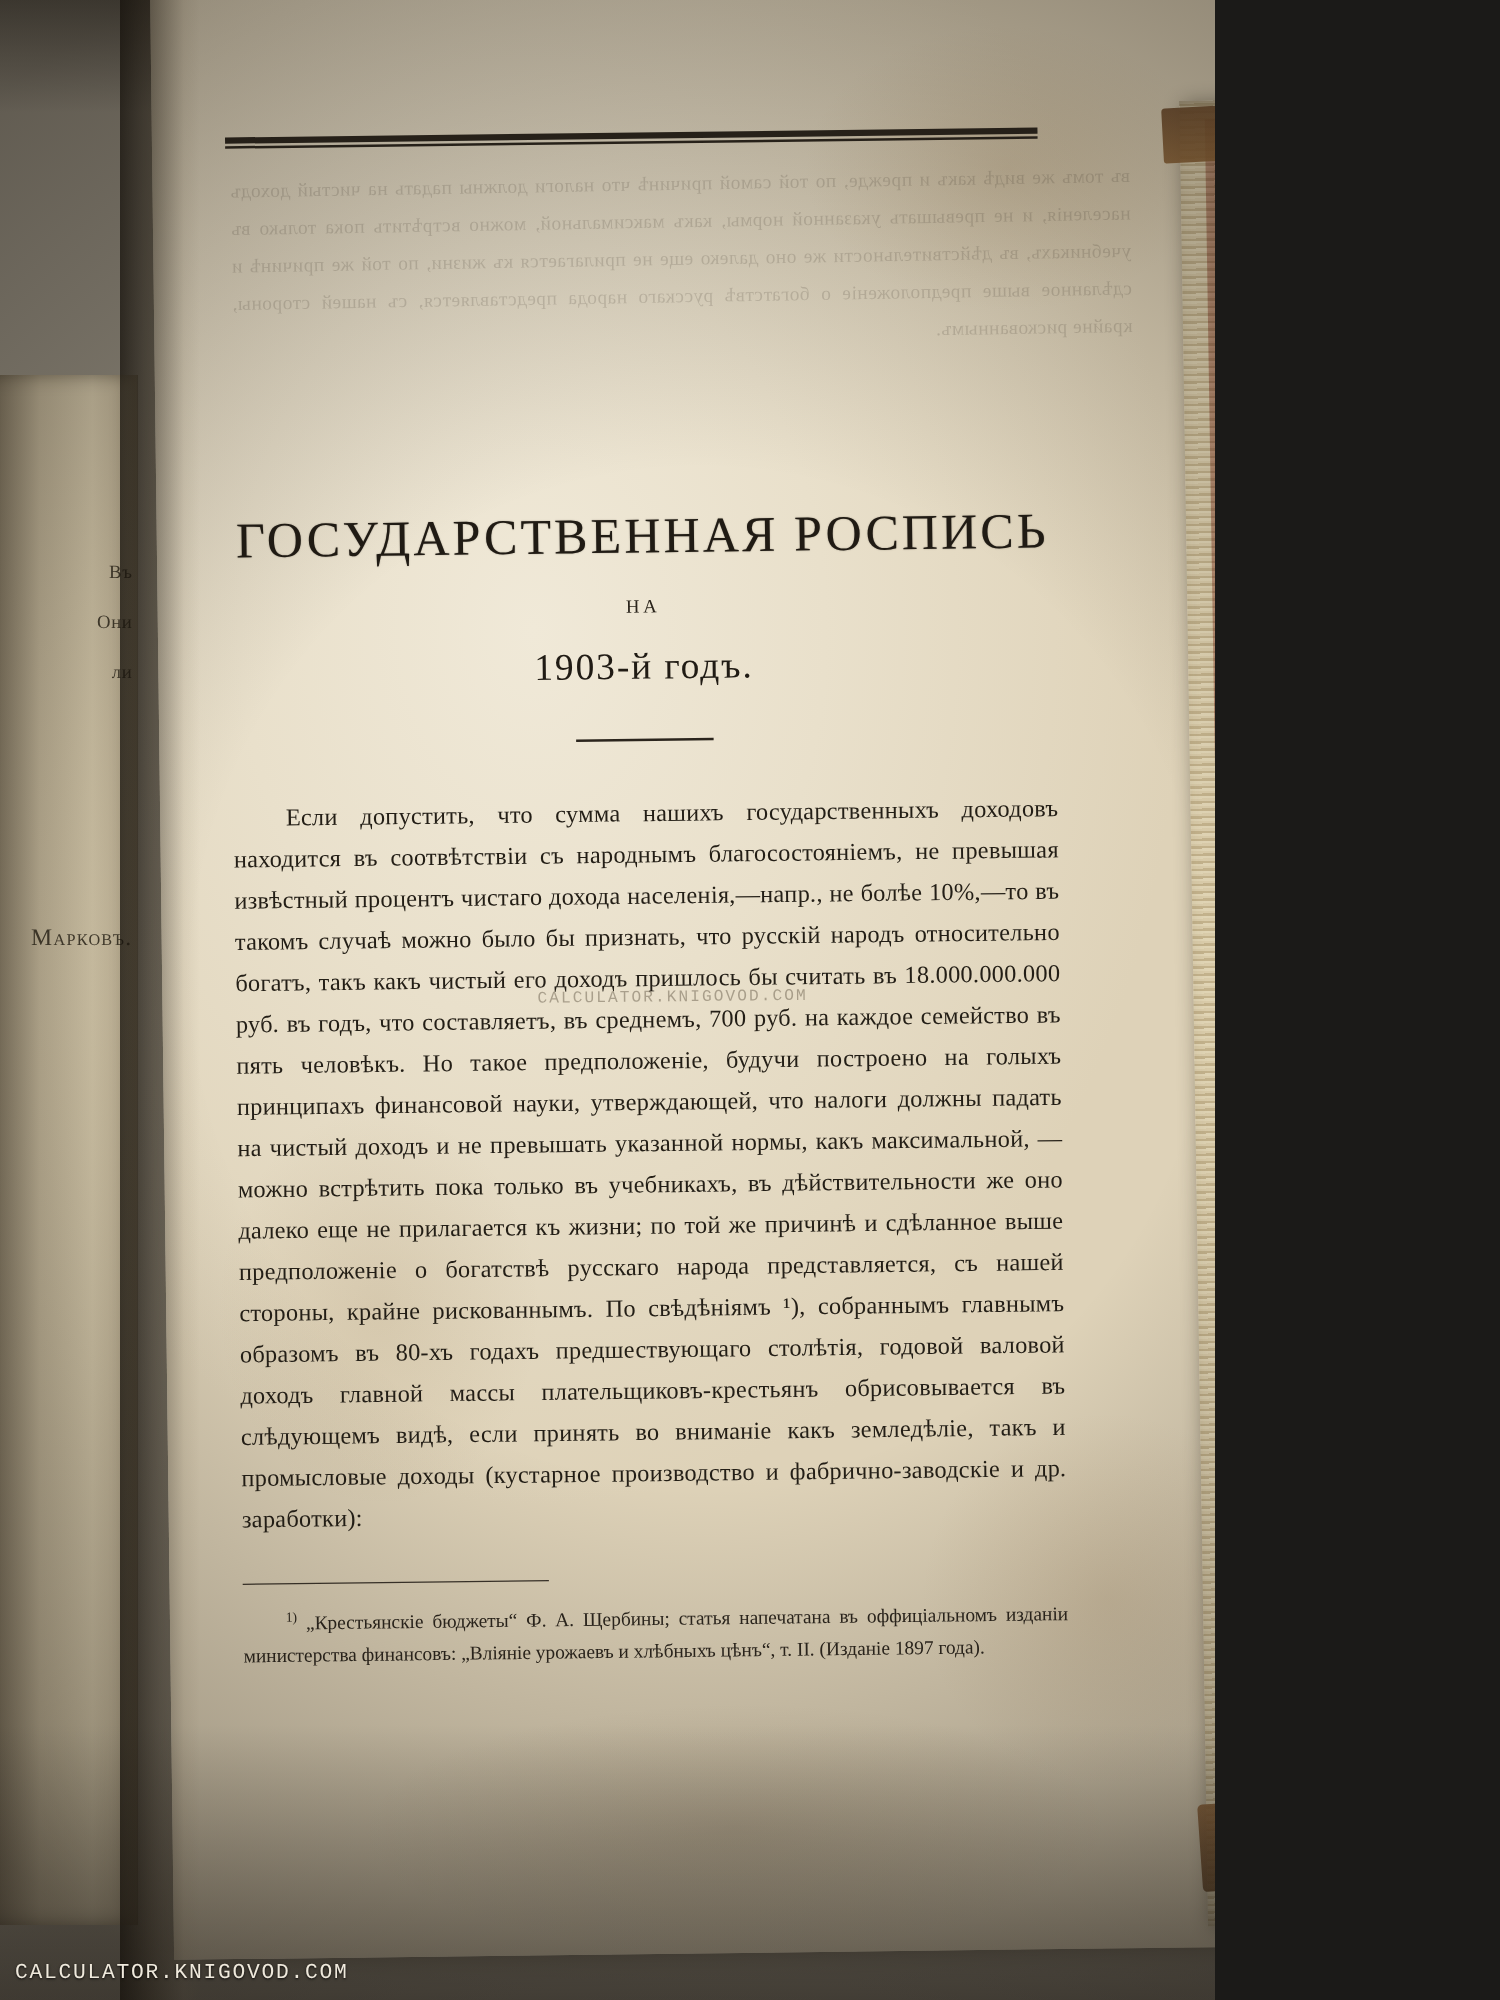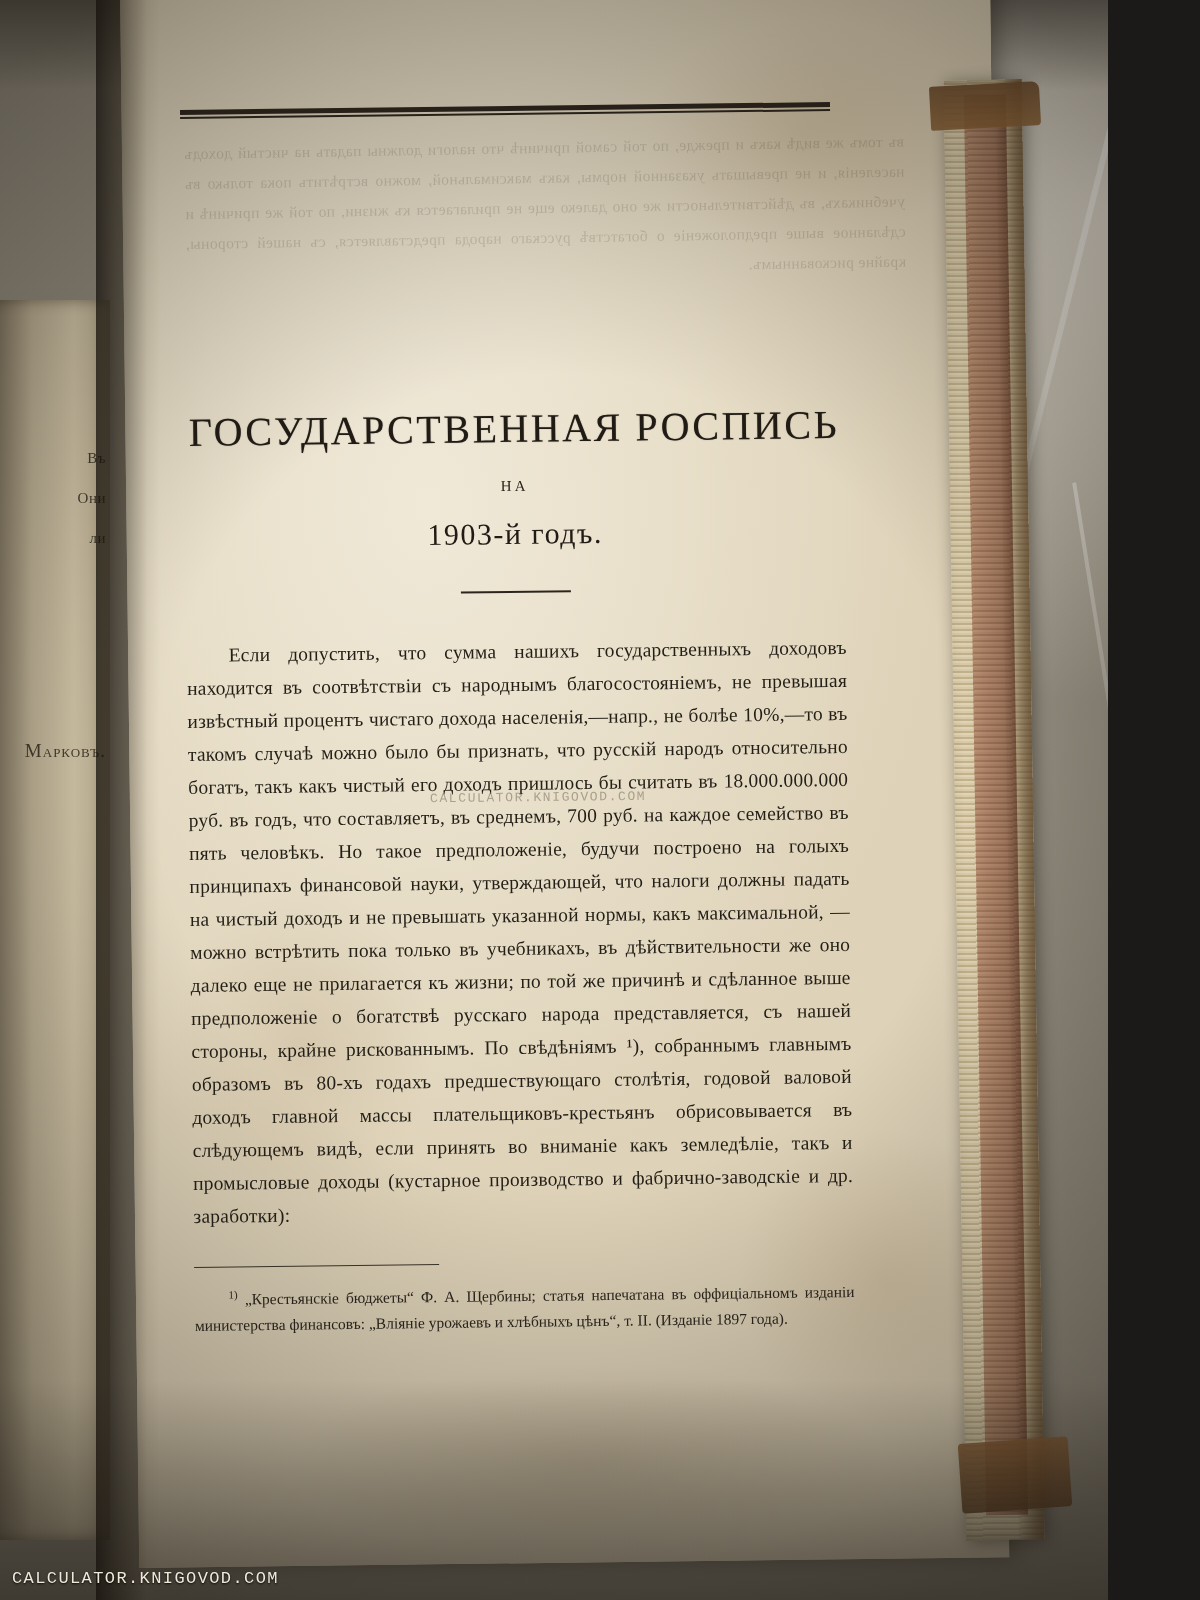--- a/index.html
+++ b/index.html
@@ -9,21 +9,21 @@
   }
   body {
     width: 1200px;
     height: 1600px;
     overflow: hidden;
     font-family: "Liberation Serif", serif;
   }
 
   #page {
     position: relative;
-    width: 1108px;
+    width: 972px;
     height: 1600px;
     overflow: hidden;
     
     background:
       radial-gradient(ellipse 700px 500px at 1120px 200px, #d8d2c6 0%, #b9b2a4 45%, #8e887b 100%),
       linear-gradient(135deg, #b6afa2 0%, #9a9487 40%, #7e786c 100%);
   }
 
   
   .desk-streak {

